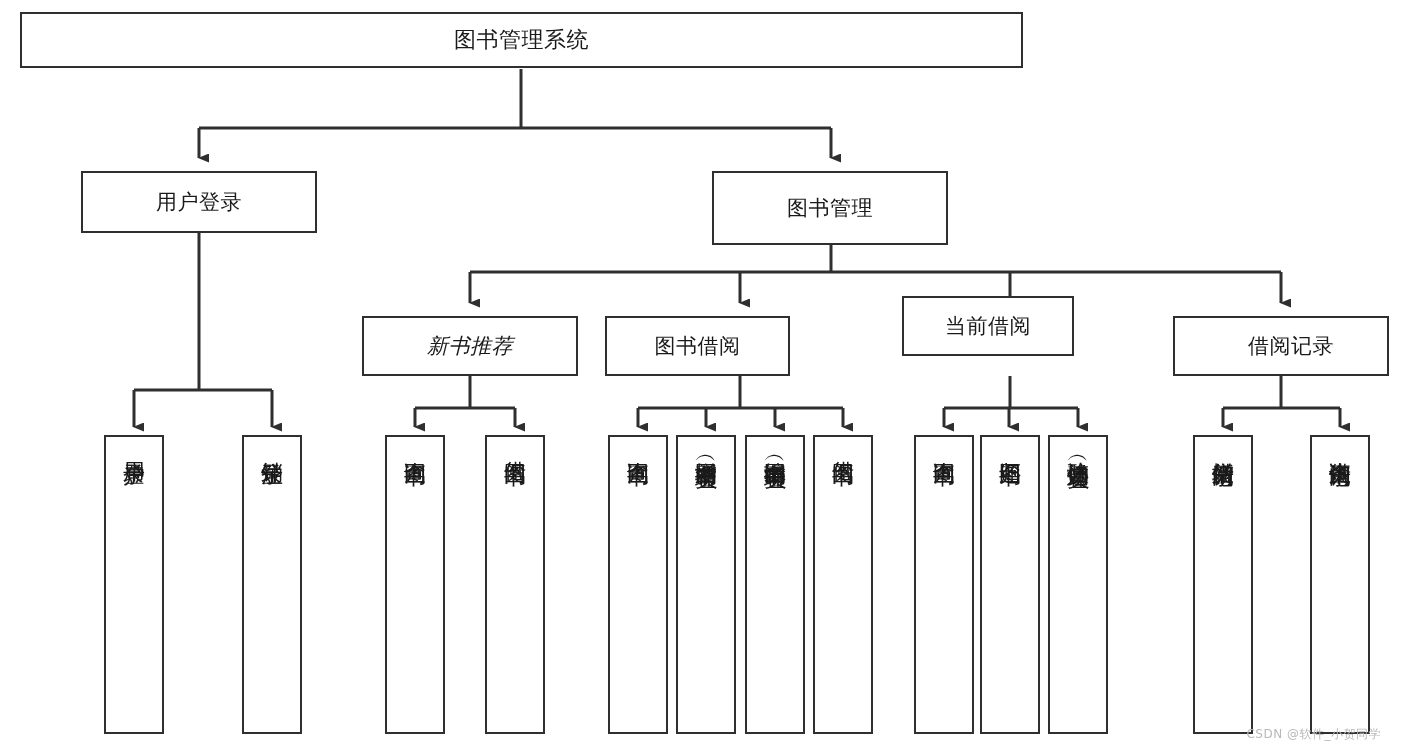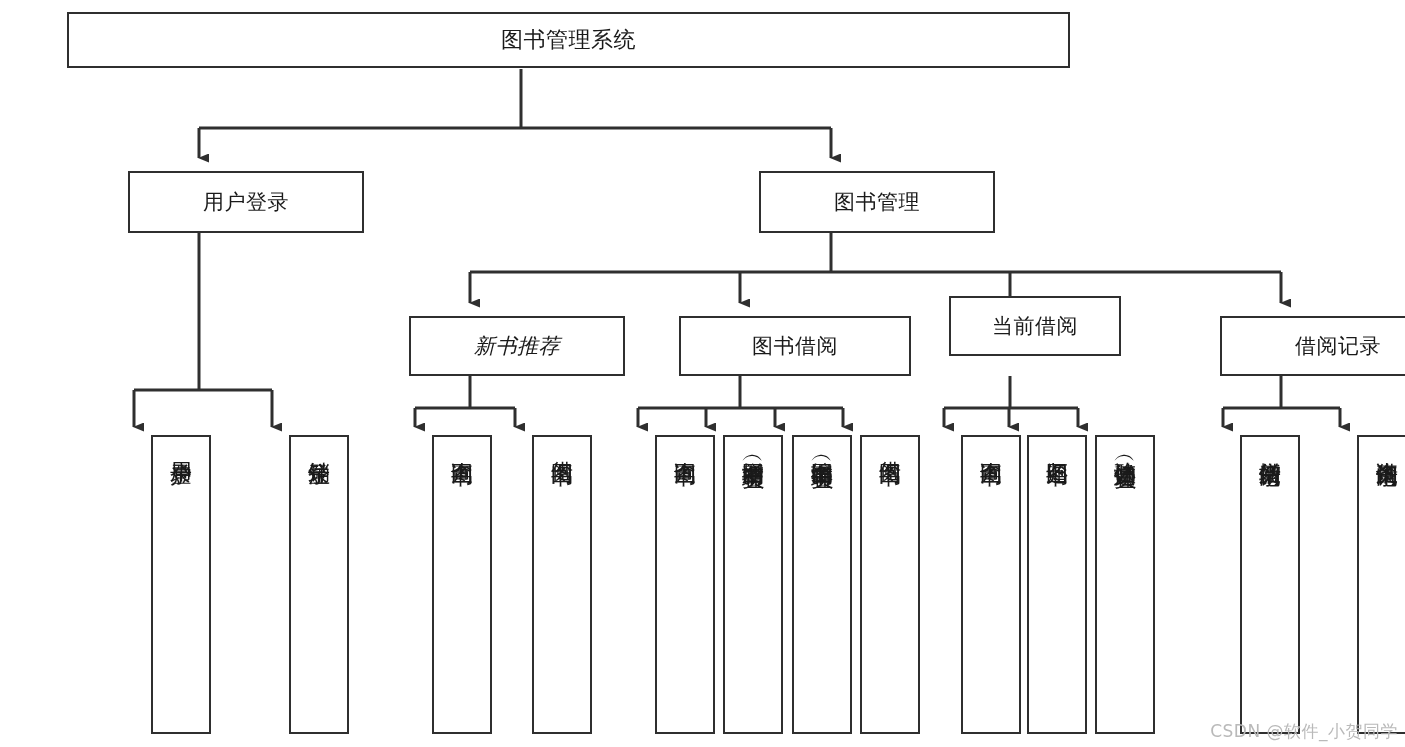--- a/index.html
+++ b/index.html
@@ -28,21 +28,20 @@
   }
   .node {
     position: absolute;
     box-sizing: border-box;
     background: #ffffff;
     border: 2px solid #2f2f2f;
     display: flex;
     align-items: center;
     justify-content: center;
     color: #1a1a1a;
-    margin-left: 47px;
   }
   .node .lbl {
     display: block;
     line-height: 1.18;
     white-space: nowrap;
   }
   .node.horiz .lbl {
     font-size: 21px;
     letter-spacing: 0.5px;
   }
@@ -55,23 +54,23 @@
   }
   .node.vert .lbl {
     writing-mode: vertical-rl;
     text-orientation: upright;
     font-size: 22px;
     letter-spacing: 1px;
     line-height: 1.0;
   }
   .watermark {
     position: absolute;
-    right: 7px;
+    right: 24px;
     bottom: 4px;
-    font-size: 17px;
+    font-size: 12px;
     color: #b9b9b9;
     letter-spacing: 0.5px;
     white-space: nowrap;
     pointer-events: none;
   }
 </style>
 </head>
 <body>
 
 <div id="diagram-root">
@@ -126,28 +125,28 @@
     </g>
   </svg>
 
   <div class="node horiz root" style="left:20px; top:12px; width:1003px; height:56px;">
     <span class="lbl">图书管理系统</span>
   </div>
 
   <div class="node horiz" style="left:81px; top:171px; width:236px; height:62px;">
     <span class="lbl">用户登录</span>
   </div>
-  <div class="node horiz" style="left:712px; top:171px; width:236px; height:62px;">
+  <div class="node horiz" style="left:712px; top:171px; width:236px; height:74px;">
     <span class="lbl">图书管理</span>
   </div>
 
   <div class="node horiz" style="left:362px; top:316px; width:216px; height:60px;font-style:italic;">
     <span class="lbl">新书推荐</span>
   </div>
-  <div class="node horiz" style="left:632px; top:316px; width:232px; height:60px;">
+  <div class="node horiz" style="left:605px; top:316px; width:185px; height:60px;">
     <span class="lbl">图书借阅</span>
   </div>
   <div class="node horiz" style="left:902px; top:296px; width:172px; height:60px;">
     <span class="lbl">当前借阅</span>
   </div>
   <div class="node horiz" style="left:1173px; top:316px; width:216px; height:60px;padding-left:20px;">
     <span class="lbl">借阅记录</span>
   </div>
 
   <div class="node vert" style="left:104px; top:435px; width:60px; height:299px;">

